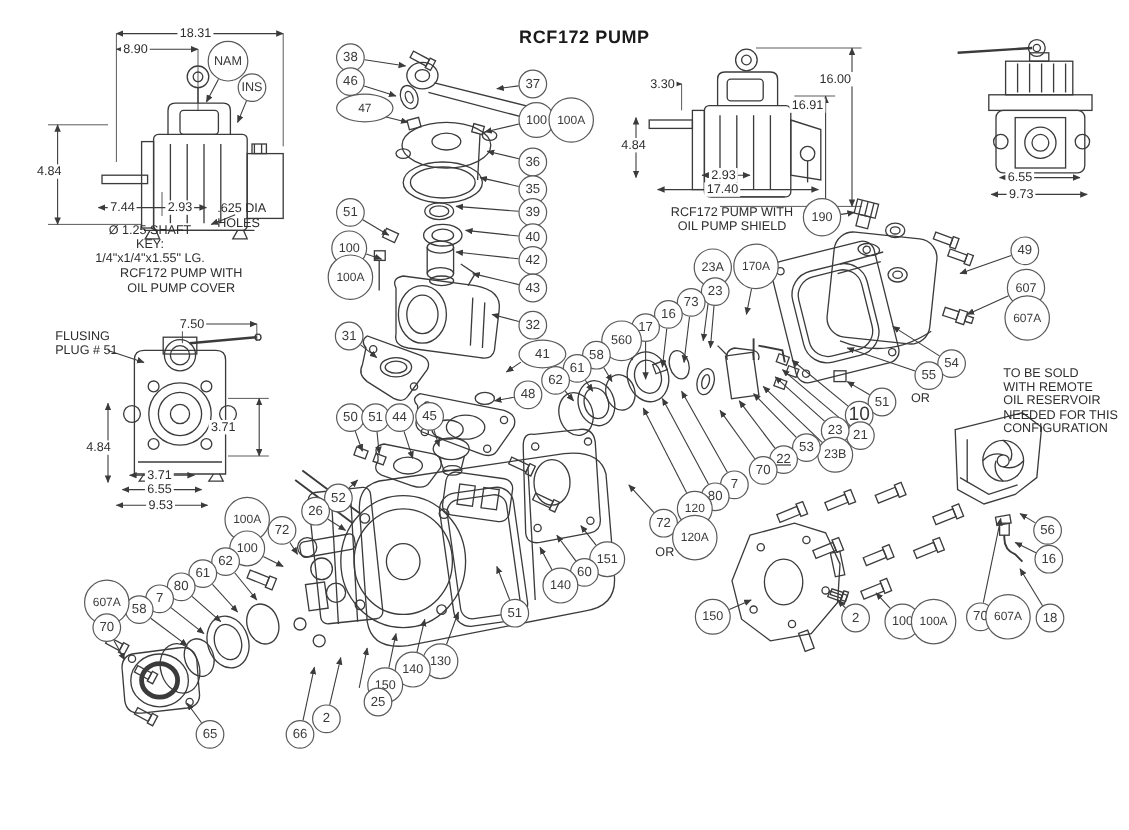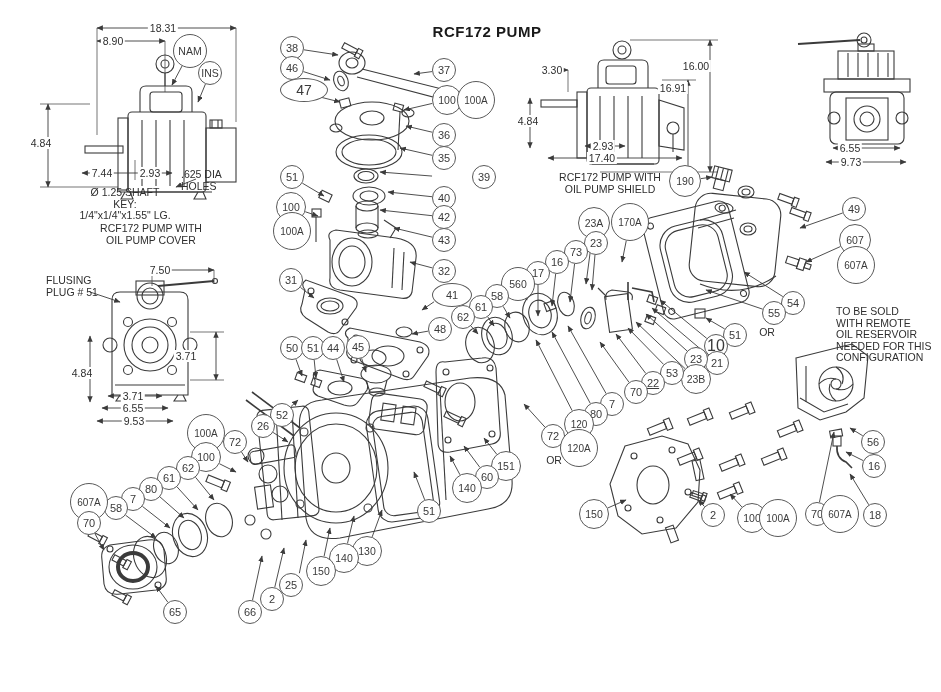--- a/index.html
+++ b/index.html
@@ -496,27 +496,27 @@
         <line x1="868.7527109088242" y1="504.7544458904716" x2="850" y2="474" marker-end="url(#arr)"></line>
       </g>
   </svg>
 
   <div class="title">RCF172 PUMP</div>
   <div id="callout-layer">
       <div class="callout" style="left: 173px; top: 34px; width: 34px; height: 34px; font-size: 10.5px;">NAM</div>
       <div class="callout" style="left: 198px; top: 61px; width: 24px; height: 24px; font-size: 10.5px;">INS</div>
       <div class="callout" style="left: 280px; top: 36px; width: 24px; height: 24px; font-size: 11px;">38</div>
       <div class="callout" style="left: 280px; top: 56px; width: 24px; height: 24px; font-size: 11px;">46</div>
-      <div class="callout" style="left: 280px; top: 78px; width: 48px; height: 24px; font-size: 14px;">47</div>
+      <div class="callout" style="left: 280px; top: 78px; width: 48px; height: 24px; font-size: 10px;">47</div>
       <div class="callout" style="left: 432px; top: 58px; width: 24px; height: 24px; font-size: 11px;">37</div>
       <div class="callout" style="left: 432px; top: 85px; width: 30px; height: 30px; font-size: 10.5px;">100</div>
       <div class="callout" style="left: 457px; top: 81px; width: 38px; height: 38px; font-size: 10px;">100A</div>
       <div class="callout" style="left: 432px; top: 123px; width: 24px; height: 24px; font-size: 11px;">36</div>
       <div class="callout" style="left: 432px; top: 146px; width: 24px; height: 24px; font-size: 11px;">35</div>
-      <div class="callout" style="left: 432px; top: 165px; width: 24px; height: 24px; font-size: 11px; margin-left: 40px;">39</div>
+      <div class="callout" style="left: 432px; top: 165px; width: 24px; height: 24px; font-size: 11px;">39</div>
       <div class="callout" style="left: 432px; top: 186px; width: 24px; height: 24px; font-size: 11px;">40</div>
       <div class="callout" style="left: 432px; top: 205px; width: 24px; height: 24px; font-size: 11px;">42</div>
       <div class="callout" style="left: 432px; top: 228px; width: 24px; height: 24px; font-size: 11px;">43</div>
       <div class="callout" style="left: 432px; top: 259px; width: 24px; height: 24px; font-size: 11px;">32</div>
       <div class="callout" style="left: 432px; top: 283px; width: 40px; height: 24px; font-size: 11px;">41</div>
       <div class="callout" style="left: 428px; top: 317px; width: 24px; height: 24px; font-size: 11px;">48</div>
       <div class="callout" style="left: 280px; top: 165px; width: 24px; height: 24px; font-size: 11px;">51</div>
       <div class="callout" style="left: 276px; top: 192px; width: 30px; height: 30px; font-size: 10.5px;">100</div>
       <div class="callout" style="left: 273px; top: 212px; width: 38px; height: 38px; font-size: 10px;">100A</div>
       <div class="callout" style="left: 279px; top: 268px; width: 24px; height: 24px; font-size: 11px;">31</div>
@@ -553,21 +553,21 @@
       <div class="callout" style="left: 564px; top: 409px; width: 30px; height: 30px; font-size: 10px;">120</div>
       <div class="callout" style="left: 541px; top: 424px; width: 24px; height: 24px; font-size: 11px;">72</div>
       <div class="callout" style="left: 560px; top: 429px; width: 38px; height: 38px; font-size: 10px;">120A</div>
       <div class="callout" style="left: 491px; top: 451px; width: 30px; height: 30px; font-size: 10.5px;">151</div>
       <div class="callout" style="left: 475px; top: 465px; width: 24px; height: 24px; font-size: 11px;">60</div>
       <div class="callout" style="left: 452px; top: 473px; width: 30px; height: 30px; font-size: 10.5px;">140</div>
       <div class="callout" style="left: 417px; top: 499px; width: 24px; height: 24px; font-size: 11px;">51</div>
       <div class="callout" style="left: 352px; top: 536px; width: 30px; height: 30px; font-size: 10.5px;">130</div>
       <div class="callout" style="left: 329px; top: 543px; width: 30px; height: 30px; font-size: 10.5px;">140</div>
       <div class="callout" style="left: 306px; top: 556px; width: 30px; height: 30px; font-size: 10.5px;">150</div>
-      <div class="callout" style="left: 279px; top: 573px; width: 24px; height: 24px; font-size: 11px;">25</div>
+      <div class="callout" style="left: 303px; top: 573px; width: 24px; height: 24px; font-size: 11px;">25</div>
       <div class="callout" style="left: 260px; top: 587px; width: 24px; height: 24px; font-size: 11px;">2</div>
       <div class="callout" style="left: 238px; top: 600px; width: 24px; height: 24px; font-size: 11px;">66</div>
       <div class="callout" style="left: 163px; top: 600px; width: 24px; height: 24px; font-size: 11px;">65</div>
       <div class="callout" style="left: 270px; top: 403px; width: 24px; height: 24px; font-size: 11px;">52</div>
       <div class="callout" style="left: 251px; top: 414px; width: 24px; height: 24px; font-size: 11px;">26</div>
       <div class="callout" style="left: 187px; top: 414px; width: 38px; height: 38px; font-size: 10px;">100A</div>
       <div class="callout" style="left: 223px; top: 430px; width: 24px; height: 24px; font-size: 11px;">72</div>
       <div class="callout" style="left: 191px; top: 442px; width: 30px; height: 30px; font-size: 10.5px;">100</div>
       <div class="callout" style="left: 176px; top: 456px; width: 24px; height: 24px; font-size: 11px;">62</div>
       <div class="callout" style="left: 157px; top: 466px; width: 24px; height: 24px; font-size: 11px;">61</div>

